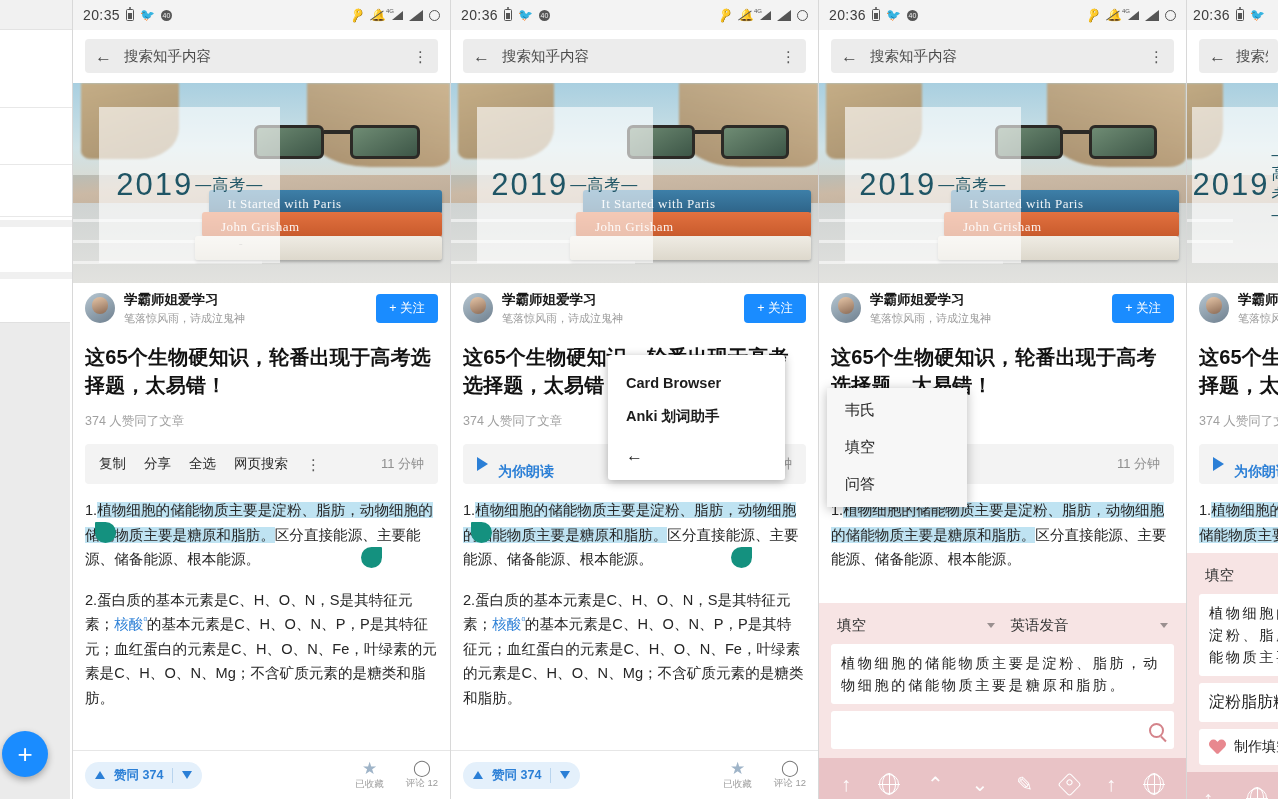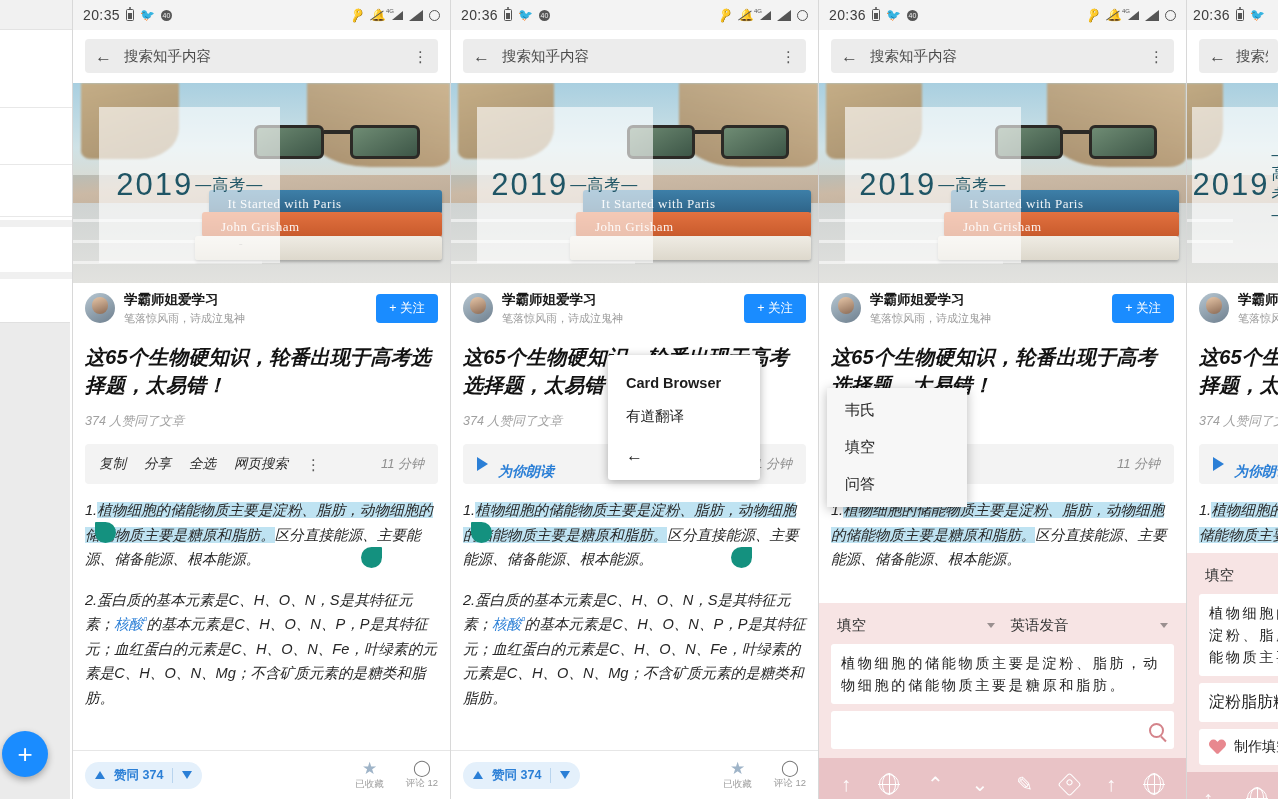--- a/index.html
+++ b/index.html
@@ -106,21 +106,21 @@
             background:linear-gradient(150deg,#b7c7d2,#6e7f8e); position:relative; }
   .avatar:after{content:"";position:absolute;left:22%;top:14%;width:56%;height:56%;border-radius:50%;
                 background:linear-gradient(160deg,#e6c6a8,#8a6a55);}
   .au-meta { flex:1; min-width:0; }
   .au-name { font-size:13.5px; font-weight:bold; color:#1a1a1a; white-space:nowrap; }
   .au-sub { font-size:11px; color:#9a9a9a; margin-top:2px; white-space:nowrap; }
   .follow { background:#1a8cff; color:#fff; font-size:12.5px; padding:6px 13px; border-radius:4px;
             white-space:nowrap; flex:none; }
 
   
-  .article { padding:10px 12px 0 12px;font-style:italic; }
+  .article { padding:10px 12px 0 12px; }
   .title { font-size:20px; font-weight:bold; color:#121212; line-height:1.4; letter-spacing:.2px; }
   .votes { font-size:12.5px; color:#a0a0a0; margin-top:14px; }
   .actionbar { margin-top:14px; height:40px; background:#f3f3f3; border-radius:4px;
                display:flex; align-items:center; padding:0 14px; gap:18px; position:relative; }
   .actionbar .ai { font-size:13.5px; color:#2b2b2b; white-space:nowrap; }
   .ab-time { margin-left:auto; font-size:13px; color:#8f8f8f; }
   .readbar { margin-top:14px; height:40px; background:#f3f3f3; border-radius:4px;
              display:flex; align-items:center; padding:0 14px; gap:10px; }
   .play { width:0;height:0;border-style:solid;border-width:7px 0 7px 11px;
           border-color:transparent transparent transparent #2b7fd6;}
@@ -424,23 +424,23 @@
           <span class="g">★</span>
           <span class="t">已收藏</span>
         </div>
         <div class="zb-item">
           <span class="g" style="color:#7a7a7a;font-size:16px">◯</span>
           <span class="t">评论 12</span>
         </div>
       </div>
     </div>
 
-    <div class="ctxmenu" style="left:157px;top:355px;width:152px;">
+    <div class="ctxmenu" style="left:157px;top:355px;width:177px;">
       <div class="mi">Card Browser</div>
-      <div class="mi plain">有道翻译</div>
+      <div class="mi">Anki 划词助手</div>
       <div class="mi arrow">←</div>
     </div>
   </div>
 
   <div class="panel p3">
 
     <div class="statusbar">
       <div class="sb-left">
         <span class="sb-time">20:36</span>
         <span class="ic ic-batt"></span>

